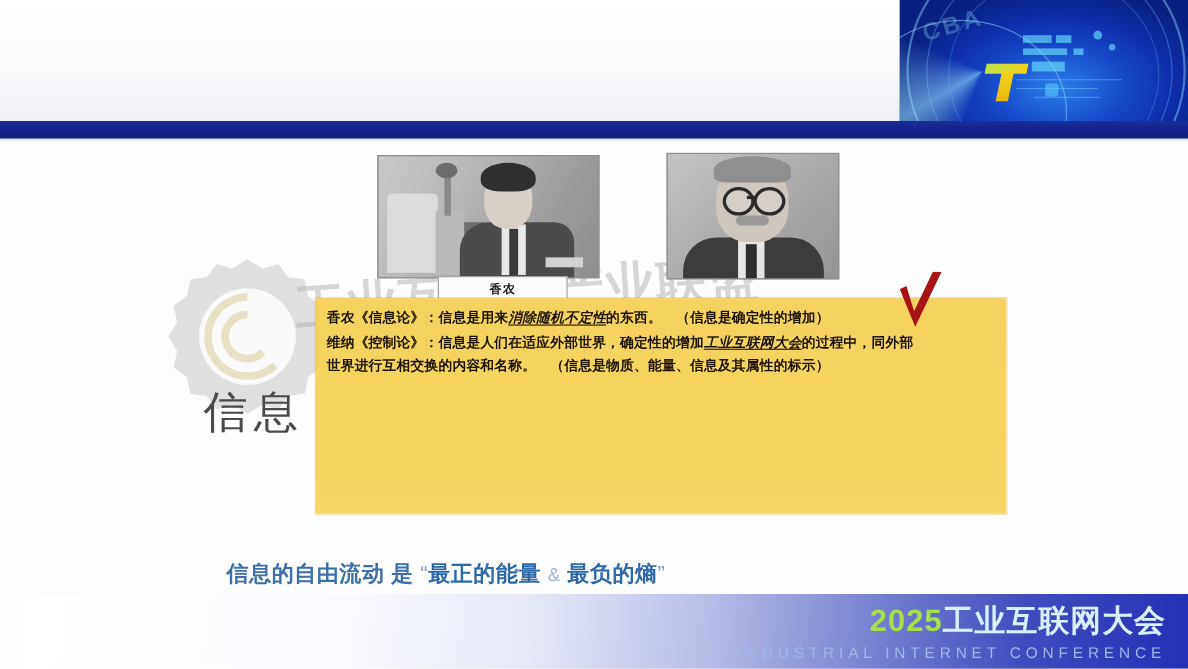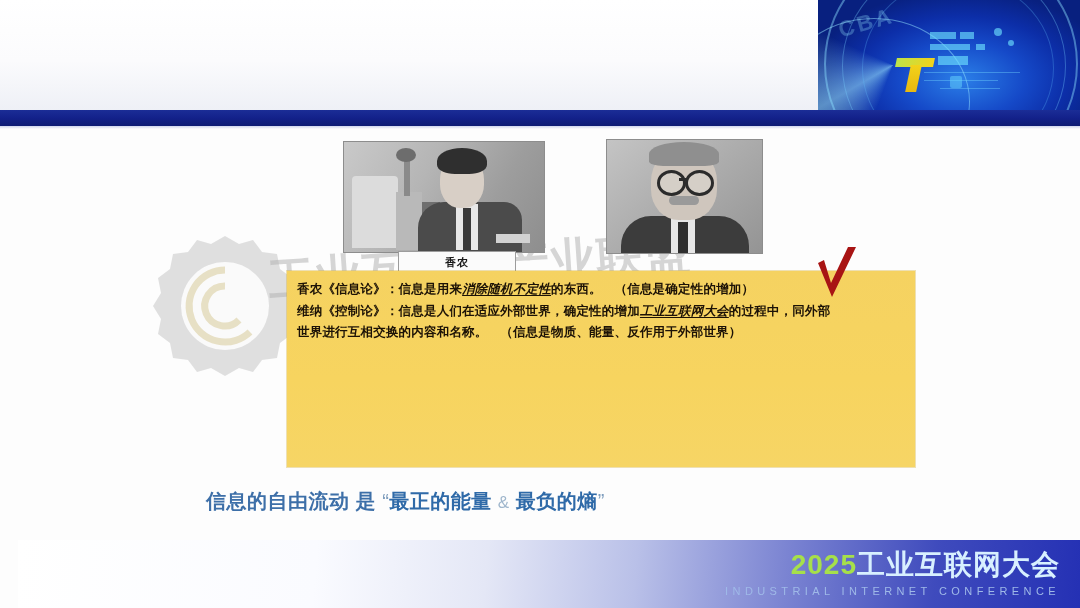--- a/index.html
+++ b/index.html
@@ -220,21 +220,21 @@
     text-underline-offset: 2px;
   }
   .yb-bold { font-weight: 700; }
   .checkmark {
     position: absolute; left: 815px; top: 247px;
     width: 44px; height: 58px;
   }
 
   
   .tagline {
-    position: absolute; left: 206px; top: 488px;
+    position: absolute; left: 206px; top: 508px;
     font-size: 20px; font-weight: 700;
     color: #3d6fa8;
     letter-spacing: .5px;
     white-space: nowrap;
   }
   .tagline .quoted { color: #2f6aa8; }
   .tagline .amp { color: #9fb6cc; font-weight: 400; font-size: 17px; }
   .tagline .qm { color: #7e9dbd; font-weight: 400; }
 
   
@@ -250,21 +250,21 @@
     text-align: right;
   }
   .fl-main {
     font-size: 28px; font-weight: 700; letter-spacing: 1px;
     white-space: nowrap; line-height: 1;
   }
   .fl-year { color: #a6e04a; }
   .fl-cn   { color: #d8f0ff; }
   .fl-sub {
     margin-top: 6px;
-    font-size: 11px; letter-spacing: 4.4px;
+    font-size: 14px; letter-spacing: 4.4px;
     color: #9fb9e8; white-space: nowrap; font-weight: 400;
     text-align: center;
   }
 </style>
 </head>
 <body>
 
 <div id="slide">
 
   <div class="header">
@@ -341,25 +341,26 @@
     <div class="ph-shape wi-shirt"></div>
     <div class="ph-shape wi-tie"></div>
     <div class="ph-shape wi-head"></div>
     <div class="ph-shape wi-hair"></div>
     <div class="ph-shape wi-mous"></div>
     <div class="ph-shape wi-glass-l"></div>
     <div class="ph-shape wi-glass-r"></div>
     <div class="ph-shape wi-bridge"></div>
   </div>
 
+  <div class="info-label">信息</div>
 
   <div class="yellow-box">
     <div class="yb-para" id="para-quotes">
       <span class="yb-bold">香农《信息论》：</span><span>信息是用来</span><span class="yb-italic-ul">消除随机不定性</span><span>的东西。　（信息是</span><span class="yb-bold">确定性的增加</span><span>）</span><br>
-      <span class="yb-bold">维纳《控制论》：</span><span>信息是人们在适应外部世界，确定性的增加</span><span class="yb-italic-ul">工业互联网大会</span><span>的过程中，同外部世界进行互相交换的内容和名称。　（信息是</span><span class="yb-bold">物质、能量、反作用于外部世界</span><span>）</span>
+      <span class="yb-bold">维纳《控制论》：</span><span>信息是人们在适应外部世界，确定性的增加</span><span class="yb-italic-ul">工业互联网大会</span><span>的过程中，同外部世界进行互相交换的内容和名称。　（信息是</span><span class="yb-bold">物质、能量、信息及其属性的标示</span><span>）</span>
     </div>
 
   </div>
 
   <svg class="checkmark" viewBox="0 0 44 58">
     <path d="M3 16 L17 50 L41 0 L33 0 L16 36 L9 13 Z" fill="#a81414"></path>
   </svg>
 
   <div class="tagline">
     <span>信息的自由流动 是</span>

